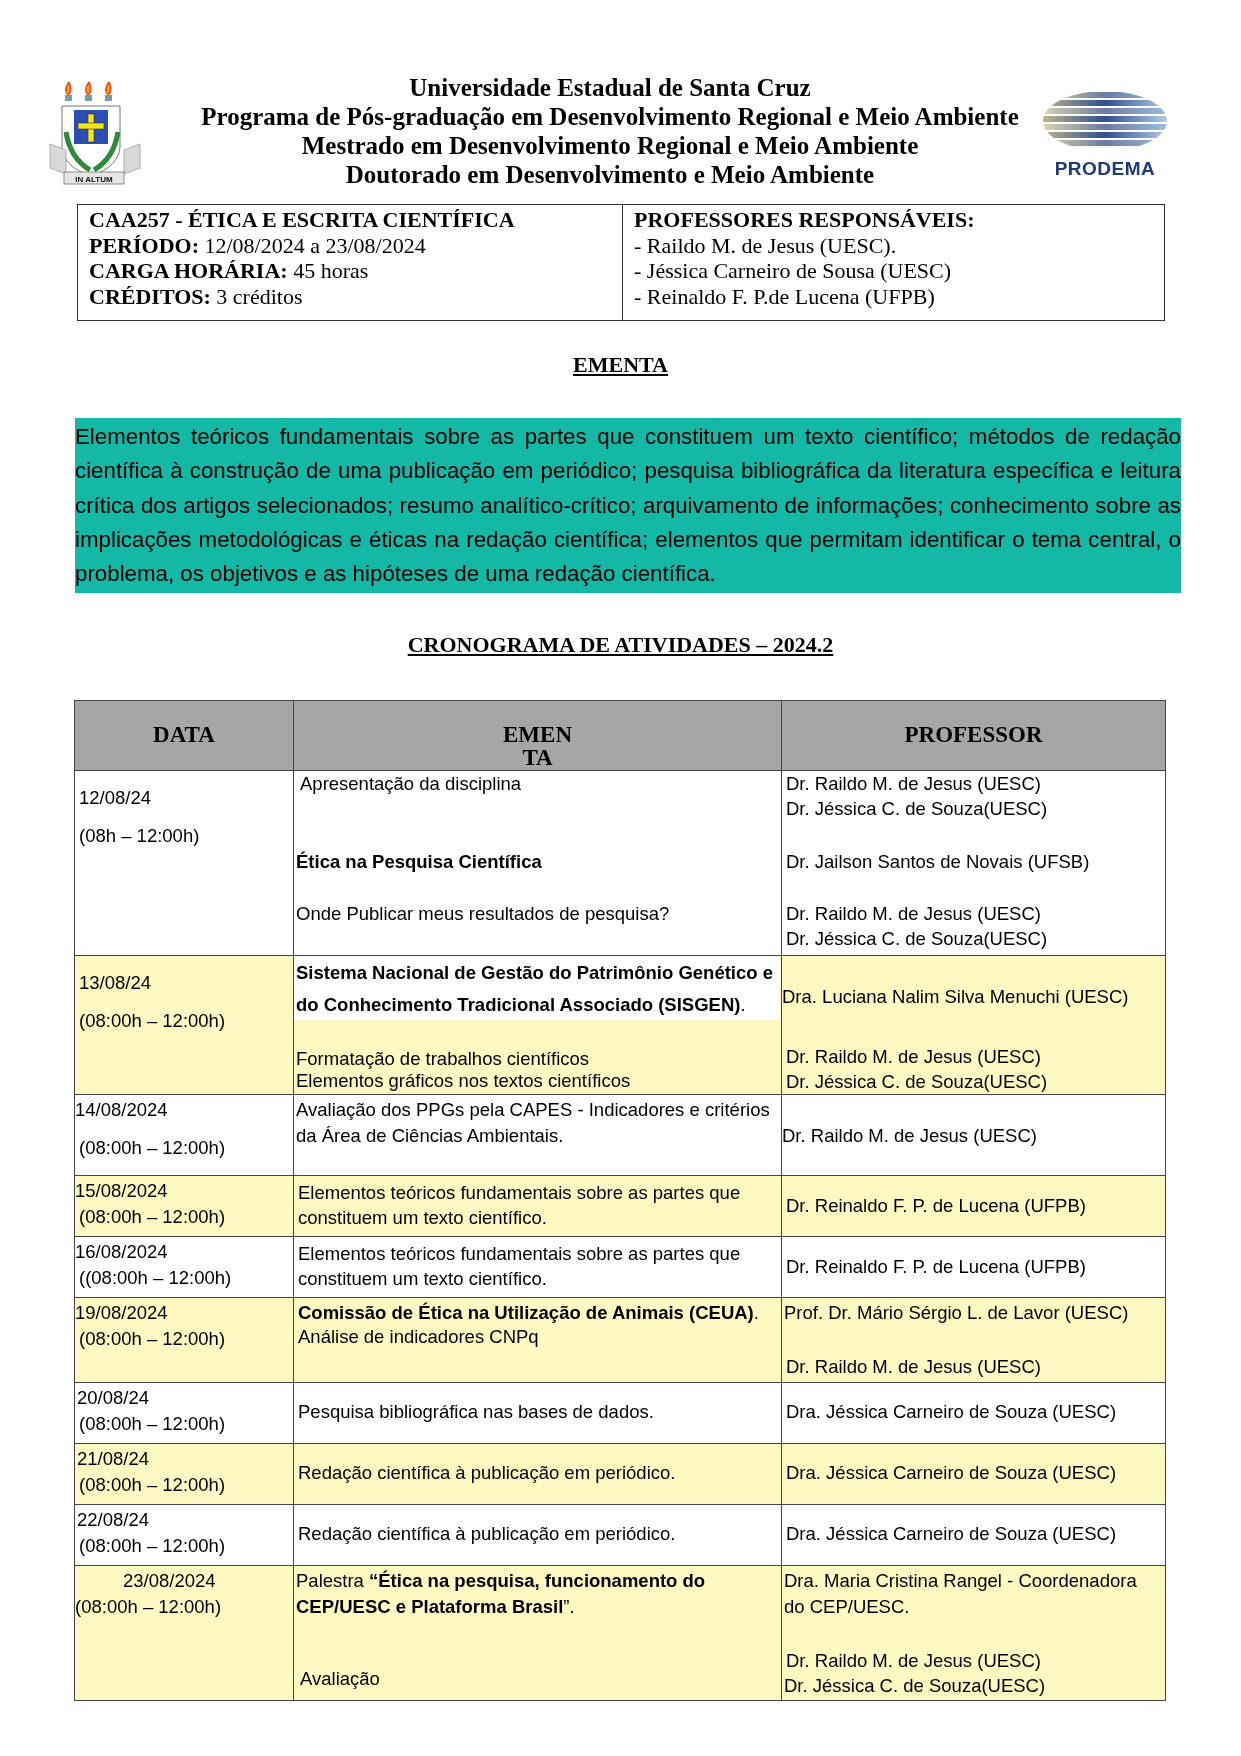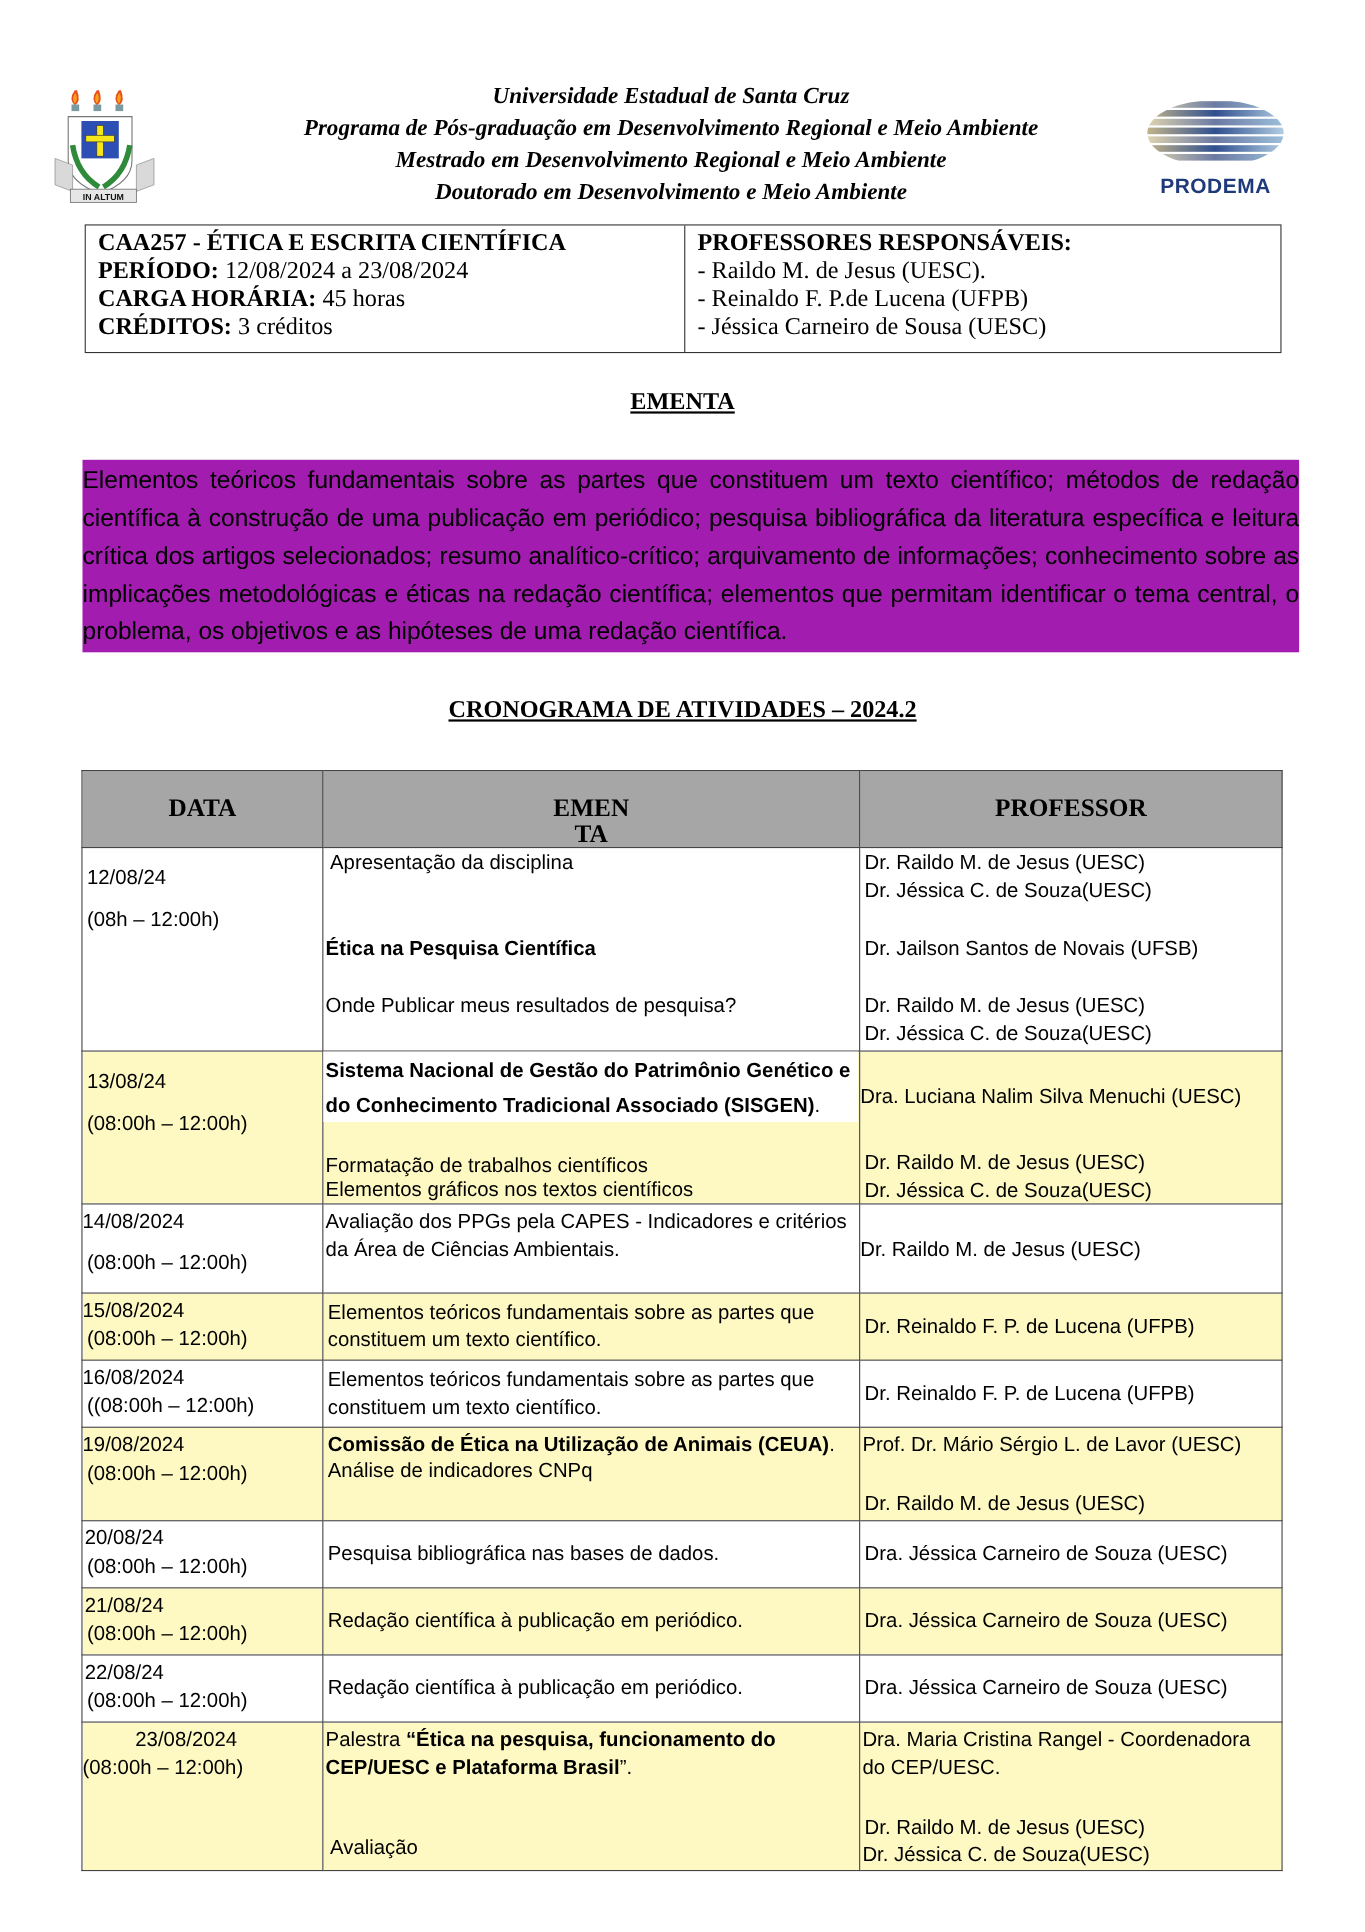--- a/index.html
+++ b/index.html
@@ -1,31 +1,31 @@
 <!DOCTYPE html>
 <html><head>
 <meta charset="utf-8">
 <style>
   html, body { margin: 0; padding: 0; background: #ffffff; }
   body { width: 1241px; height: 1756px; position: relative; overflow: hidden; color: #000; }
   .serif { font-family: "Liberation Serif", "DejaVu Serif", serif; }
   .sans { font-family: "Liberation Sans", "DejaVu Sans", sans-serif; }
   .logo-uesc { position: absolute; left: 40px; top: 72px; width: 110px; height: 118px; }
   .logo-prodema { position: absolute; left: 1040px; top: 90px; width: 130px; height: 90px; }
-  .header-lines { position: absolute; left: 150px; top: 73px; width: 920px; text-align: center; font-weight: bold; font-size: 21px; line-height: 29px; font-style: italic; }
+  .header-lines { position: absolute; left: 150px; top: 73px; width: 920px; text-align: center; font-weight: bold; font-size: 25px; line-height: 29px; }
   .header-lines div { white-space: nowrap; }
 
   
   .info-box { position: absolute; left: 77px; top: 204px; width: 1088px; height: 117px; border: 1.5px solid #333; display: flex; box-sizing: border-box; }
   .info-left { width: 545px; border-right: 1.5px solid #333; padding: 2px 0 0 11px; box-sizing: border-box; font-size: 22px; line-height: 25.5px; }
   .info-right { flex: 1; padding: 2px 0 0 11px; box-sizing: border-box; font-size: 22px; line-height: 25.5px; }
   .b { font-weight: bold; }
 
   .ementa-title { position: absolute; left: 0; width: 1241px; top: 352px; text-align: center; font-weight: bold; font-size: 22px; text-decoration: underline; }
-  .ementa-body { position: absolute; left: 75px; top: 418px; width: 1106px; background: #a21caf; font-size: 22.3px; line-height: 34.3px; text-align: justify; text-align-last: left; padding: 2px 0; box-sizing: border-box; }
+  .ementa-body { position: absolute; left: 75px; top: 418px; width: 1106px; background: #14b8a6; font-size: 22.3px; line-height: 34.3px; text-align: justify; text-align-last: left; padding: 2px 0; box-sizing: border-box; }
   .crono-title { position: absolute; left: 0; width: 1241px; top: 632px; text-align: center; font-weight: bold; font-size: 22px; text-decoration: underline; }
 
   
   .sched { position: absolute; left: 74px; top: 700px; width: 1091px; border-collapse: collapse; table-layout: fixed; }
   .sched th, .sched td { border: 1.5px solid #444; vertical-align: top; padding: 0; }
   .sched th { background: #a6a6a6; font-family: "Liberation Serif", serif; font-weight: bold; font-size: 23px; height: 70px; text-align: center; vertical-align: top; padding-top: 22px; box-sizing: border-box; line-height: 23px; }
   .col-date { width: 219px; }
   .col-ementa { width: 488px; }
   .col-prof { width: 384px; }
   .cell { font-family: "Liberation Sans", sans-serif; font-size: 18.5px; line-height: 25px; position: relative; }
@@ -106,22 +106,22 @@
 <div class="info-box">
   <div class="info-left">
     <div class="b">CAA257 - ÉTICA E ESCRITA CIENTÍFICA</div>
     <div><span class="b">PERÍODO:</span><span> 12/08/2024 a 23/08/2024</span></div>
     <div><span class="b">CARGA HORÁRIA:</span><span> 45 horas</span></div>
     <div><span class="b">CRÉDITOS:</span><span> 3 créditos</span></div>
   </div>
   <div class="info-right">
     <div class="b">PROFESSORES RESPONSÁVEIS:</div>
     <div>- Raildo M. de Jesus (UESC).</div>
+    <div>- Jéssica Carneiro de Sousa (UESC)</div>
     <div>- Reinaldo F. P.de Lucena (UFPB)</div>
-    <div>- Jéssica Carneiro de Sousa (UESC)</div>
   </div>
 </div>
 
 <div class="ementa-title">EMENTA</div>
 <div class="ementa-body sans">Elementos teóricos fundamentais sobre as partes que constituem um texto científico; métodos de redação científica à construção de uma publicação em periódico; pesquisa bibliográfica da literatura específica e leitura crítica dos artigos selecionados; resumo analítico-crítico; arquivamento de informações; conhecimento sobre as implicações metodológicas e éticas na redação científica; elementos que permitam identificar o tema central, o problema, os objetivos e as hipóteses de uma redação científica.</div>
 <div class="crono-title">CRONOGRAMA DE ATIVIDADES – 2024.2</div>
 
 <table class="sched">
   <colgroup>
       <col class="col-date">

